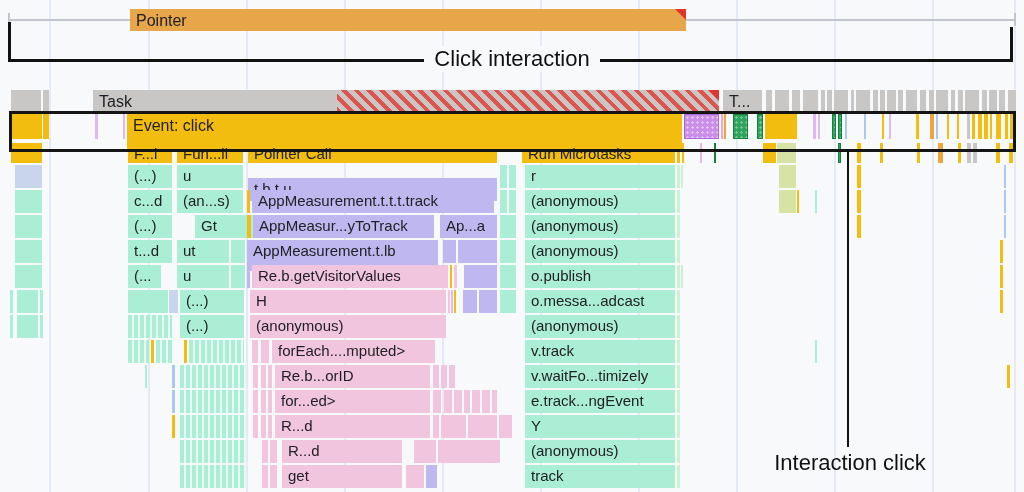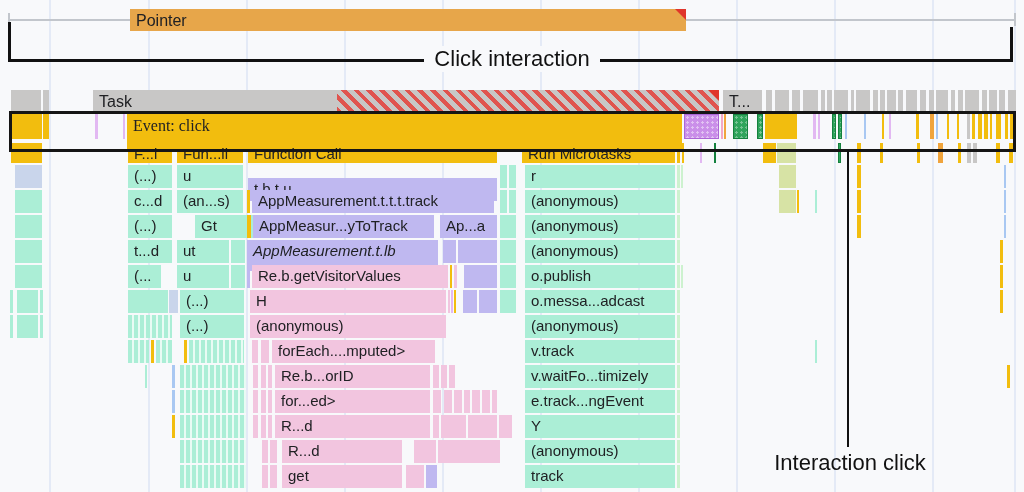--- a/index.html
+++ b/index.html
@@ -77,21 +77,21 @@
       <div class="bar big" style="background: rgb(200, 199, 198); left: 958px; top: 90px; width: 5px; height: 22px;"></div>
       <div class="bar big" style="background: rgb(200, 199, 198); left: 965px; top: 90px; width: 14px; height: 22px;"></div>
       <div class="bar big" style="background: rgb(200, 199, 198); left: 982px; top: 90px; width: 5px; height: 22px;"></div>
       <div class="bar big" style="background: rgb(200, 199, 198); left: 989px; top: 90px; width: 8px; height: 22px;"></div>
       <div class="bar big" style="background: rgb(200, 199, 198); left: 999px; top: 90px; width: 6px; height: 22px;"></div>
       <div class="bar big" style="background: rgb(200, 199, 198); left: 1008px; top: 90px; width: 8px; height: 22px;"></div>
       <div class="bar big" style="background: rgb(242, 189, 14); left: 11px; top: 114px; width: 31px; height: 25px;"></div>
       <div class="bar big" style="background: rgb(242, 189, 14); left: 43px; top: 114px; width: 6px; height: 25px;"></div>
       <div class="bar big" style="background: rgb(226, 184, 242); left: 95px; top: 114px; width: 3px; height: 25px;"></div>
       <div class="bar big" style="background: rgb(226, 184, 242); left: 123px; top: 114px; width: 2px; height: 25px;"></div>
-      <div class="bar big" style="background: rgb(242, 189, 14); left: 127px; top: 114px; width: 555px; height: 35px; font-family: Liberation Serif, serif;"><span class="lbl">Event: click</span></div>
+      <div class="bar big" style="background: rgb(242, 189, 14); left: 127px; top: 114px; width: 555px; height: 35px;"><span class="lbl">Event: click</span></div>
       <div class="bar big c-violetb" style="left: 684px; top: 114px; width: 35px; height: 25px;"></div>
       <div class="bar big" style="background: rgb(242, 168, 200); left: 721px; top: 114px; width: 2px; height: 25px;"></div>
       <div class="bar big" style="background: rgb(240, 164, 60); left: 724px; top: 114px; width: 2px; height: 25px;"></div>
       <div class="bar big c-green" style="left: 733px; top: 114px; width: 15px; height: 25px;"></div>
       <div class="bar big c-green" style="left: 757px; top: 114px; width: 6px; height: 25px;"></div>
       <div class="bar big" style="background: rgb(242, 189, 14); left: 765px; top: 114px; width: 32px; height: 25px;"></div>
       <div class="bar big" style="background: rgb(226, 184, 242); left: 813px; top: 114px; width: 3px; height: 25px;"></div>
       <div class="bar big" style="background: rgb(226, 184, 242); left: 818px; top: 114px; width: 2px; height: 25px;"></div>
       <div class="bar big c-green" style="left: 832px; top: 114px; width: 4px; height: 25px;"></div>
       <div class="bar big c-green" style="left: 838px; top: 114px; width: 4px; height: 25px;"></div>
@@ -108,21 +108,21 @@
       <div class="bar big" style="background: rgb(242, 189, 14); left: 972px; top: 114px; width: 3px; height: 25px;"></div>
       <div class="bar big" style="background: rgb(242, 189, 14); left: 978px; top: 114px; width: 4px; height: 25px;"></div>
       <div class="bar big" style="background: rgb(242, 189, 14); left: 984px; top: 114px; width: 4px; height: 25px;"></div>
       <div class="bar big" style="background: rgb(242, 189, 14); left: 990px; top: 114px; width: 2px; height: 25px;"></div>
       <div class="bar big" style="background: rgb(242, 189, 14); left: 996px; top: 114px; width: 5px; height: 25px;"></div>
       <div class="bar big" style="background: rgb(242, 189, 14); left: 1005px; top: 114px; width: 3px; height: 25px;"></div>
       <div class="bar big" style="background: rgb(242, 189, 14); left: 1010px; top: 114px; width: 4px; height: 25px;"></div>
       <div class="bar" style="background: rgb(242, 189, 14); left: 11px; top: 143px; width: 31px; height: 20px;"></div>
       <div class="bar" style="background: rgb(242, 189, 14); left: 128px; top: 143px; width: 44px; height: 20px;"><span class="lbl">F...l</span></div>
       <div class="bar" style="background: rgb(242, 189, 14); left: 177px; top: 143px; width: 66px; height: 20px;"><span class="lbl">Fun...ll</span></div>
-      <div class="bar" style="background: rgb(242, 189, 14); left: 248px; top: 143px; width: 249px; height: 20px;"><span class="lbl">Function Call</span></div>
+      <div class="bar" style="background: rgb(242, 189, 14); left: 248px; top: 143px; width: 249px; height: 20px;"><span class="lbl">Pointer Call</span></div>
       <div class="bar" style="background: rgb(242, 189, 14); left: 522px; top: 143px; width: 153px; height: 20px;"><span class="lbl">Run Microtasks</span></div>
       <div class="bar" style="background: rgb(242, 189, 14); left: 677px; top: 143px; width: 3px; height: 20px;"></div>
       <div class="bar" style="background: rgb(242, 189, 14); left: 682px; top: 143px; width: 2px; height: 20px;"></div>
       <div class="bar" style="background: rgb(226, 184, 242); left: 700px; top: 143px; width: 2px; height: 20px;"></div>
       <div class="bar c-green" style="left: 714px; top: 143px; width: 2px; height: 20px;"></div>
       <div class="bar" style="background: rgb(242, 189, 14); left: 763px; top: 143px; width: 13px; height: 20px;"></div>
       <div class="bar" style="background: rgb(215, 227, 165); left: 777px; top: 143px; width: 19px; height: 20px;"></div>
       <div class="bar c-green" style="left: 838px; top: 143px; width: 3px; height: 20px;"></div>
       <div class="bar" style="background: rgb(242, 189, 14); left: 857px; top: 143px; width: 4px; height: 20px;"></div>
       <div class="bar" style="background: rgb(242, 189, 14); left: 880px; top: 143px; width: 3px; height: 20px;"></div>
@@ -167,21 +167,21 @@
       <div class="bar" style="background: rgb(191, 184, 240); left: 440px; top: 215px; width: 57px; height: 23px;"><span class="lbl">Ap...a</span></div>
       <div class="bar" style="background: rgb(171, 238, 214); left: 500px; top: 215px; width: 16px; height: 23px;"></div>
       <div class="bar" style="background: rgb(171, 238, 214); left: 525px; top: 215px; width: 150px; height: 23px;"><span class="lbl">(anonymous)</span></div>
       <div class="bar" style="background: rgb(205, 242, 207); left: 677px; top: 215px; width: 3px; height: 23px;"></div>
       <div class="bar" style="background: rgb(242, 189, 14); left: 857px; top: 215px; width: 4px; height: 23px;"></div>
       <div class="bar" style="background: rgb(169, 200, 242); left: 1004px; top: 215px; width: 2px; height: 23px;"></div>
       <div class="bar" style="background: rgb(171, 238, 214); left: 15px; top: 240px; width: 27px; height: 23px;"></div>
       <div class="bar" style="background: rgb(171, 238, 214); left: 128px; top: 240px; width: 44px; height: 23px;"><span class="lbl">t...d</span></div>
       <div class="bar" style="background: rgb(171, 238, 214); left: 177px; top: 240px; width: 52px; height: 23px;"><span class="lbl">ut</span></div>
       <div class="bar" style="background: rgb(171, 238, 214); left: 231px; top: 240px; width: 14px; height: 23px;"></div>
-      <div class="bar" style="background: rgb(191, 184, 240); left: 247px; top: 240px; width: 191px; height: 31px; font-style: italic;"><span class="lbl">AppMeasurement.t.lb</span></div>
+      <div class="bar" style="background: rgb(191, 184, 240); left: 247px; top: 240px; width: 191px; height: 31px;"><span class="lbl">AppMeasurement.t.lb</span></div>
       <div class="bar" style="background: rgb(191, 184, 240); left: 443px; top: 240px; width: 13px; height: 23px;"></div>
       <div class="bar" style="background: rgb(191, 184, 240); left: 458px; top: 240px; width: 39px; height: 23px;"></div>
       <div class="bar" style="background: rgb(171, 238, 214); left: 500px; top: 240px; width: 16px; height: 23px;"></div>
       <div class="bar" style="background: rgb(171, 238, 214); left: 525px; top: 240px; width: 150px; height: 23px;"><span class="lbl">(anonymous)</span></div>
       <div class="bar" style="background: rgb(205, 242, 207); left: 677px; top: 240px; width: 3px; height: 23px;"></div>
       <div class="bar" style="background: rgb(242, 189, 14); left: 1000px; top: 240px; width: 3px; height: 23px;"></div>
       <div class="bar" style="background: rgb(171, 238, 214); left: 15px; top: 265px; width: 27px; height: 23px;"></div>
       <div class="bar" style="background: rgb(171, 238, 214); left: 128px; top: 265px; width: 33px; height: 23px;"><span class="lbl">(...</span></div>
       <div class="bar" style="background: rgb(171, 238, 214); left: 177px; top: 265px; width: 52px; height: 23px;"><span class="lbl">u</span></div>
       <div class="bar" style="background: rgb(171, 238, 214); left: 231px; top: 265px; width: 14px; height: 23px;"></div>

